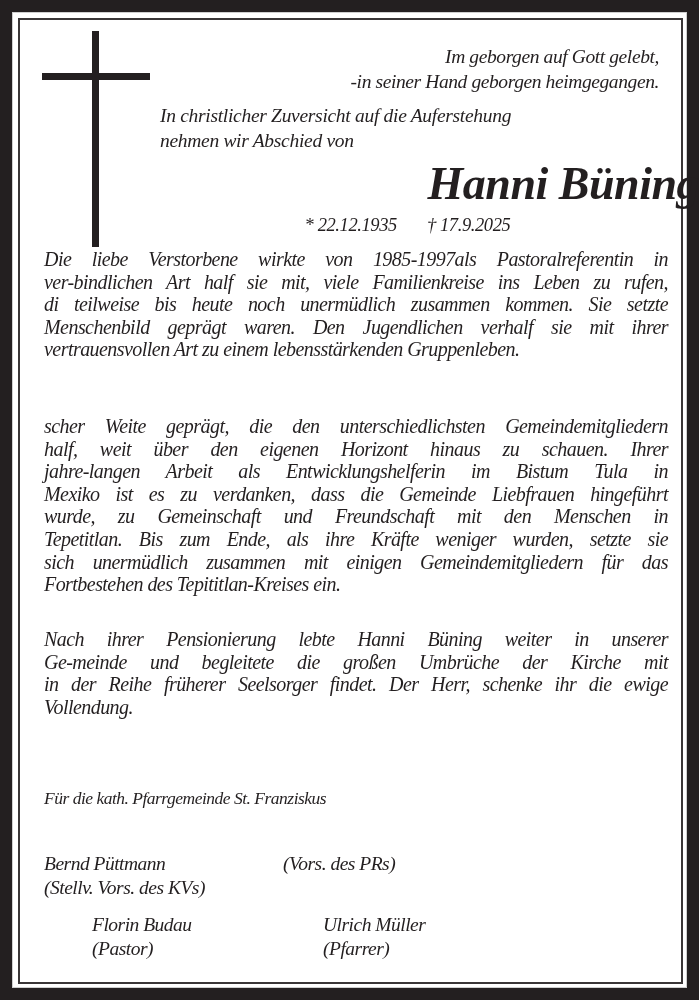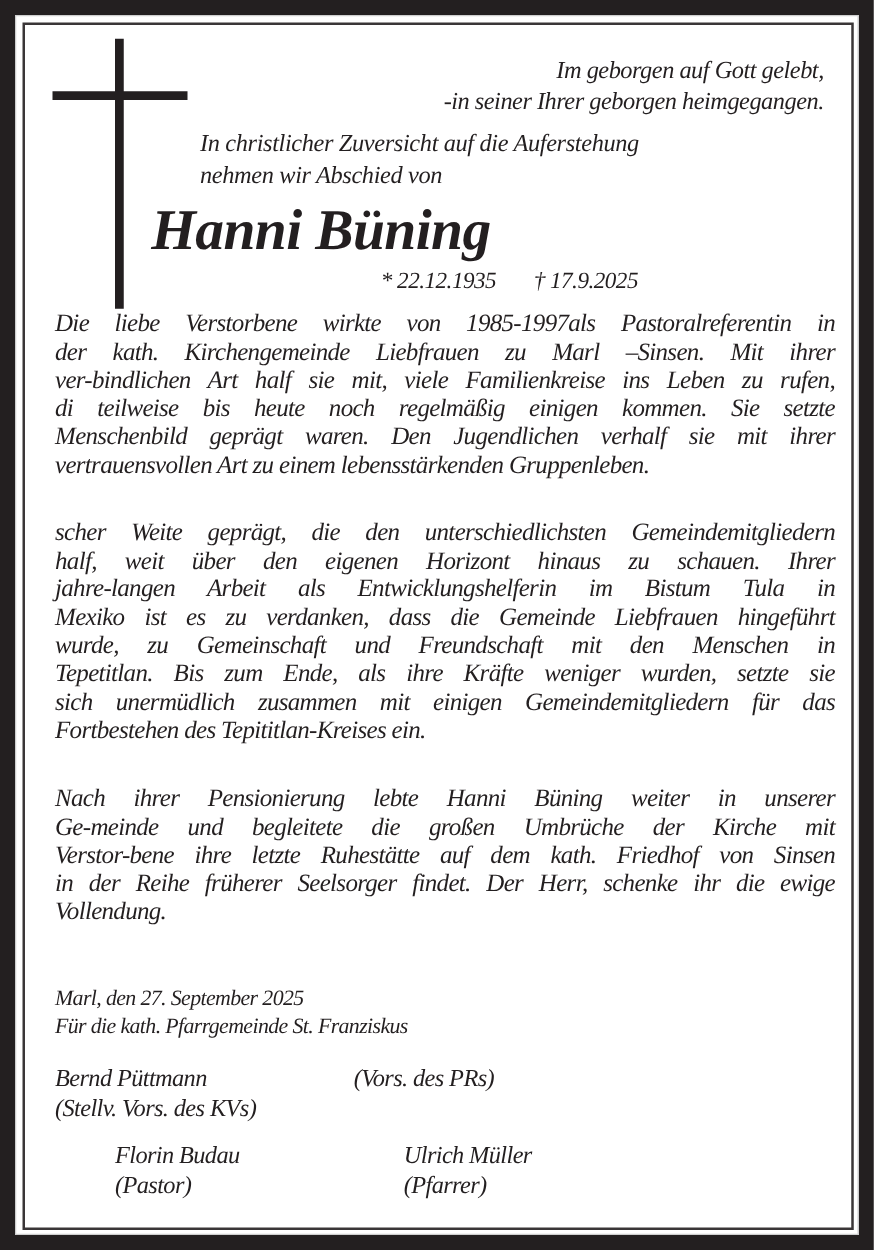--- a/index.html
+++ b/index.html
@@ -51,21 +51,21 @@
       position: absolute;
       left: 160px; top: 103px;
       font-style: italic;
       font-size: 19.5px;
       line-height: 25px;
       letter-spacing: -0.3px;
     }
     .name {
       position: absolute;
       left: 0; right: 0; top: 159px;
-      text-align: left;
+      text-align: right;
       padding-left: 110px;
       font-style: italic;
       font-weight: bold;
       font-size: 46px;
       line-height: 50px;
       letter-spacing: -0.5px;
       margin-left: 11px;
     }
     .dates {
       position: absolute;
@@ -126,64 +126,61 @@
 
 <div class="sheet">
   <div class="inner-frame"></div>
 </div>
 
 <div class="cross-v"></div>
 <div class="cross-h"></div>
 
 <div class="motto">
   <div>Im geborgen auf Gott gelebt,</div>
-  <div>-in seiner Ihrer geborgen heimgegangen.</div>
+  <div>-in seiner Hand geborgen heimgegangen.</div>
 </div>
 
 <div class="intro">
   <div>In christlicher Zuversicht auf die Auferstehung</div>
   <div>nehmen wir Abschied von</div>
 </div>
 
 <div class="name">Hanni Büning</div>
 
 <div class="dates">
   <span>* 22.12.1935</span><span class="sep"></span><span>† 17.9.2025</span>
 </div>
 
 <div class="body-text p1">
   <span class="line">Die liebe Verstorbene wirkte von 1985-1997als Pastoralreferentin in</span>
-  <span class="line">der kath. Kirchengemeinde Liebfrauen zu Marl –Sinsen. Mit ihrer</span>
   <span class="line">ver-bindlichen Art half sie mit, viele Familienkreise ins Leben zu rufen,</span>
-  <span class="line">di teilweise bis heute noch regelmäßig einigen kommen. Sie setzte</span>
+  <span class="line">di teilweise bis heute noch unermüdlich zusammen kommen. Sie setzte</span>
   <span class="line">Menschenbild geprägt waren. Den Jugendlichen verhalf sie mit ihrer</span>
   <span class="line last">vertrauensvollen Art zu einem lebensstärkenden Gruppenleben.</span>
 </div>
 
 <div class="body-text p2">
   <span class="line">scher Weite geprägt, die den unterschiedlichsten Gemeindemitgliedern</span>
   <span class="line">half, weit über den eigenen Horizont hinaus zu schauen. Ihrer</span>
   <span class="line">jahre-langen Arbeit als Entwicklungshelferin im Bistum Tula in</span>
   <span class="line">Mexiko ist es zu verdanken, dass die Gemeinde Liebfrauen hingeführt</span>
   <span class="line">wurde, zu Gemeinschaft und Freundschaft mit den Menschen in</span>
   <span class="line">Tepetitlan. Bis zum Ende, als ihre Kräfte weniger wurden, setzte sie</span>
   <span class="line">sich unermüdlich zusammen mit einigen Gemeindemitgliedern für das</span>
   <span class="line last">Fortbestehen des Tepititlan-Kreises ein.</span>
 </div>
 
 <div class="body-text p3">
   <span class="line">Nach ihrer Pensionierung lebte Hanni Büning weiter in unserer</span>
   <span class="line">Ge-meinde und begleitete die großen Umbrüche der Kirche mit</span>
-  <span class="line">Verstor-bene ihre letzte Ruhestätte auf dem kath. Friedhof von Sinsen</span>
   <span class="line">in der Reihe früherer Seelsorger findet. Der Herr, schenke ihr die ewige</span>
   <span class="line last">Vollendung.</span>
 </div>
 
 <div class="closing">
-  <div>Marl, den 27. September 2025</div>
   <div>Für die kath. Pfarrgemeinde St. Franziskus</div>
 </div>
 
 <div class="sig sig-1">
   <span>Bernd Püttmann</span>
   <span>(Stellv. Vors. des KVs)</span>
 </div>
 <div class="sig sig-2">
   <span>(Vors. des PRs)</span>
 </div>

